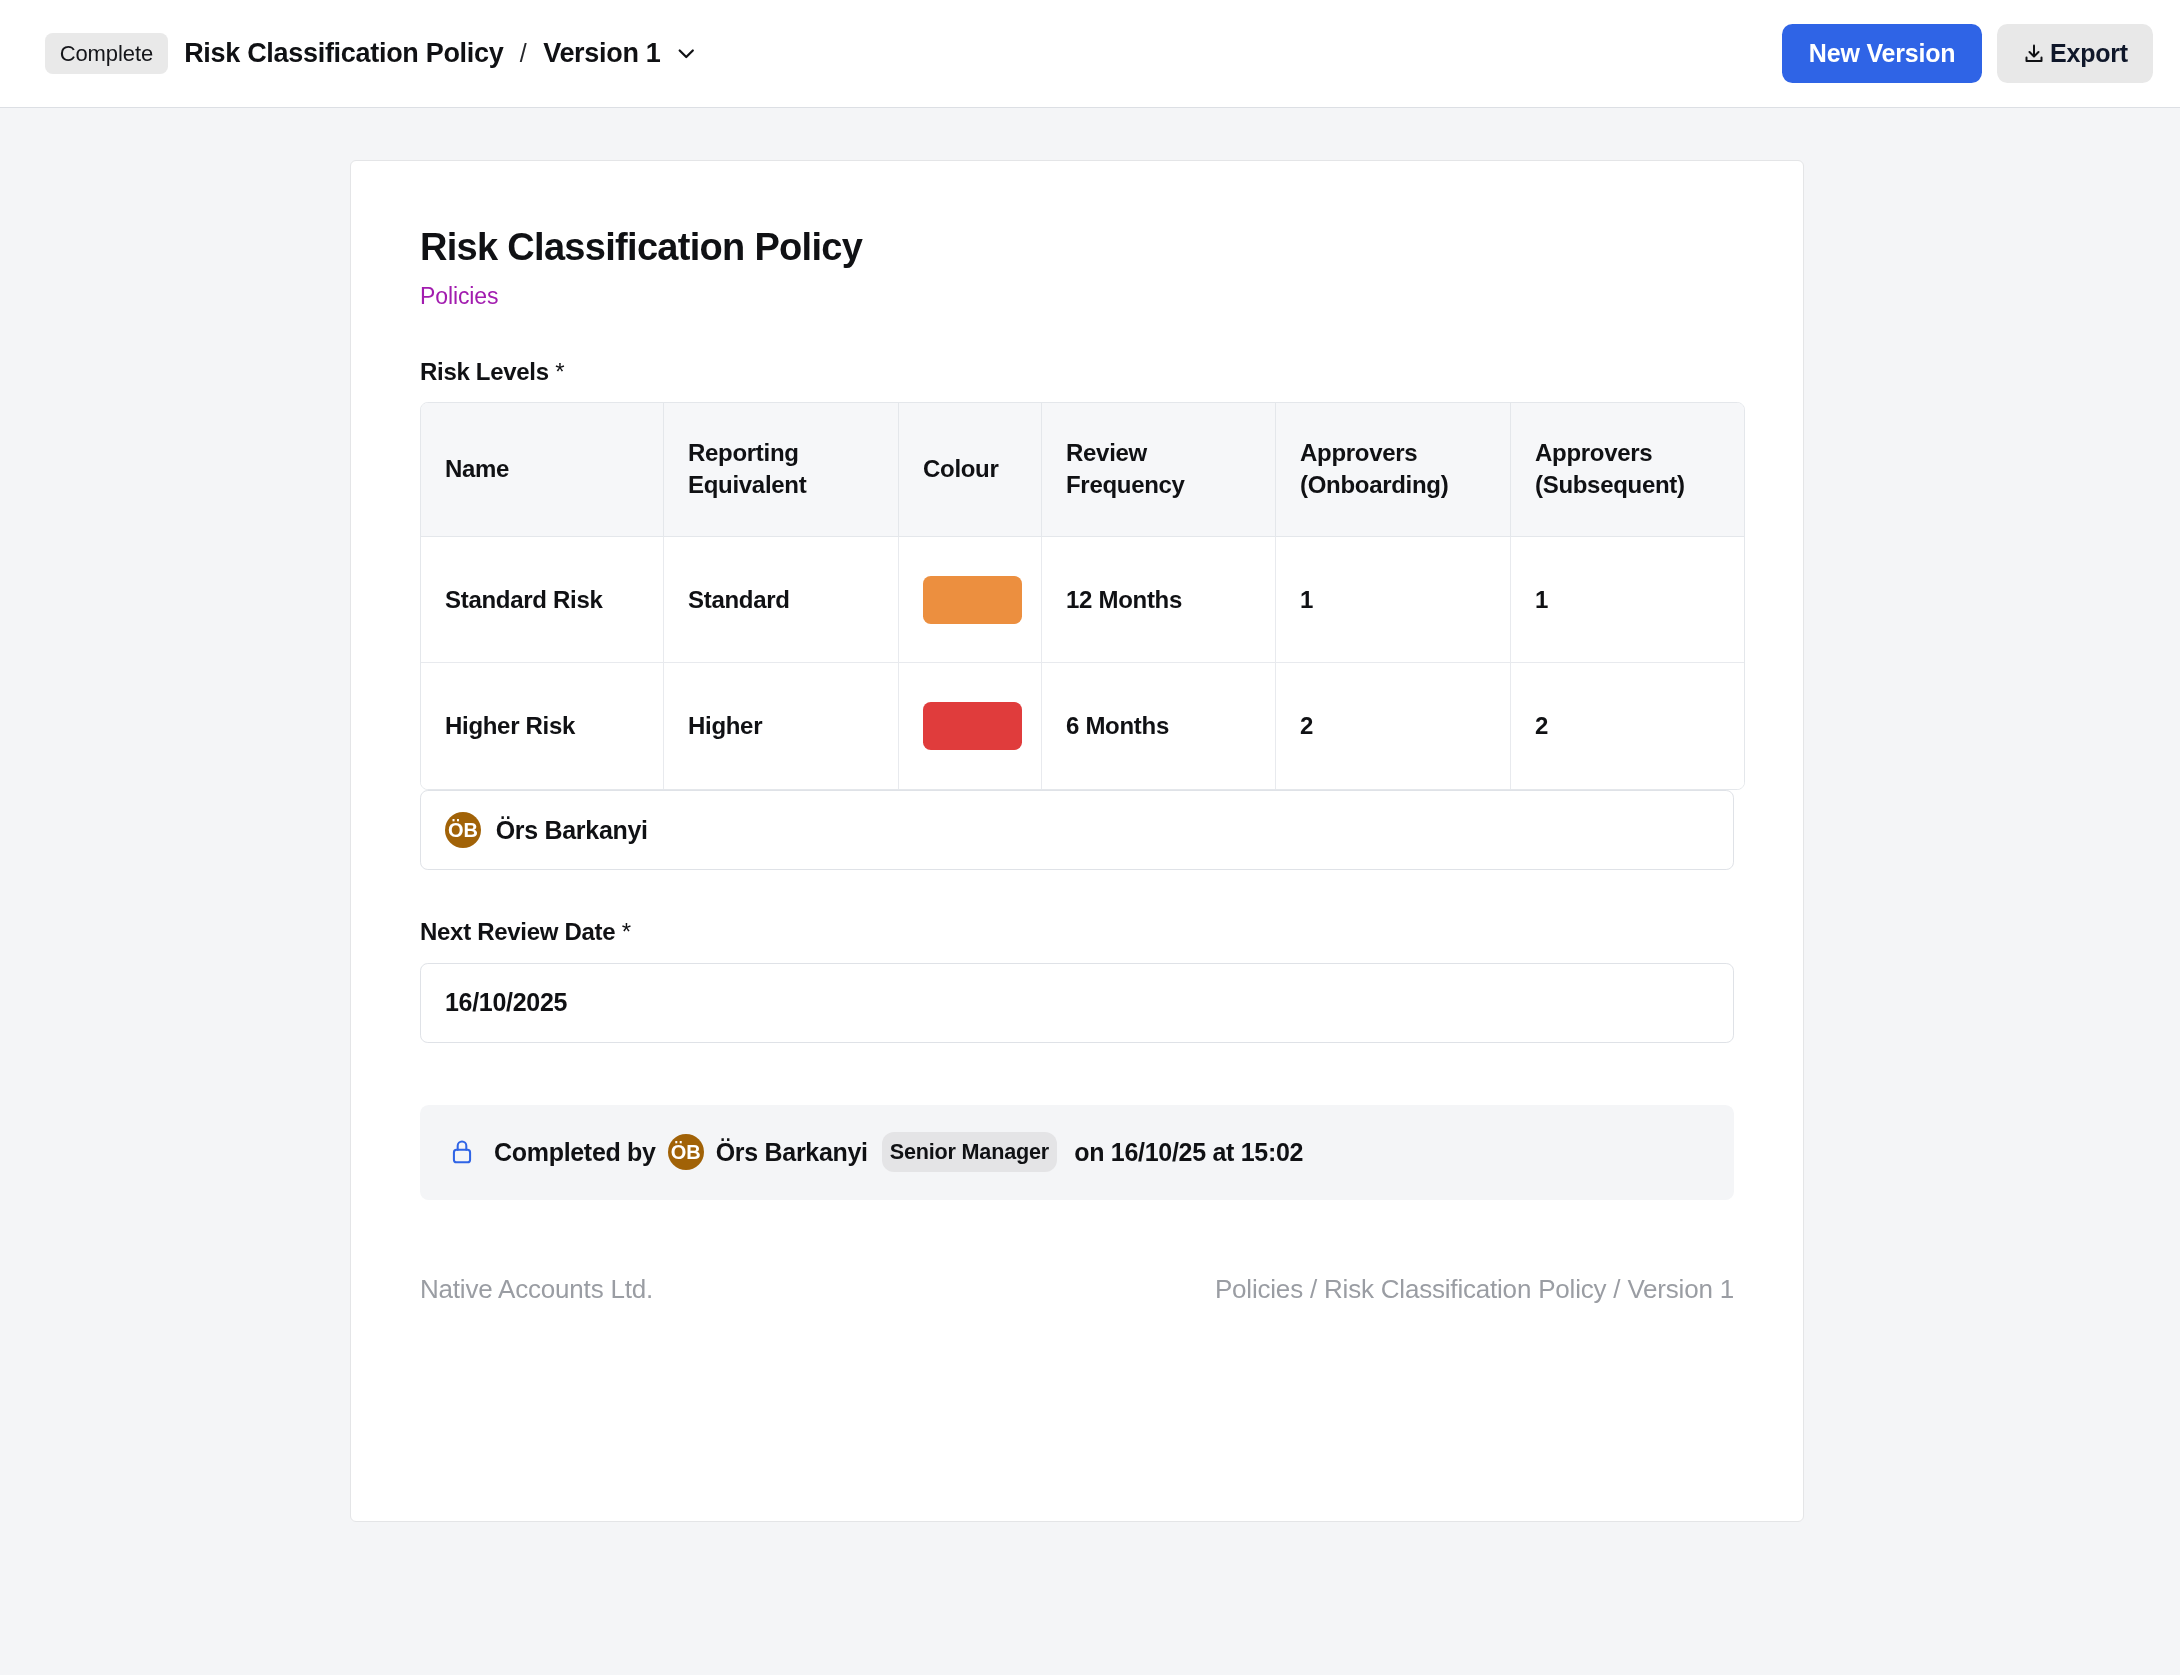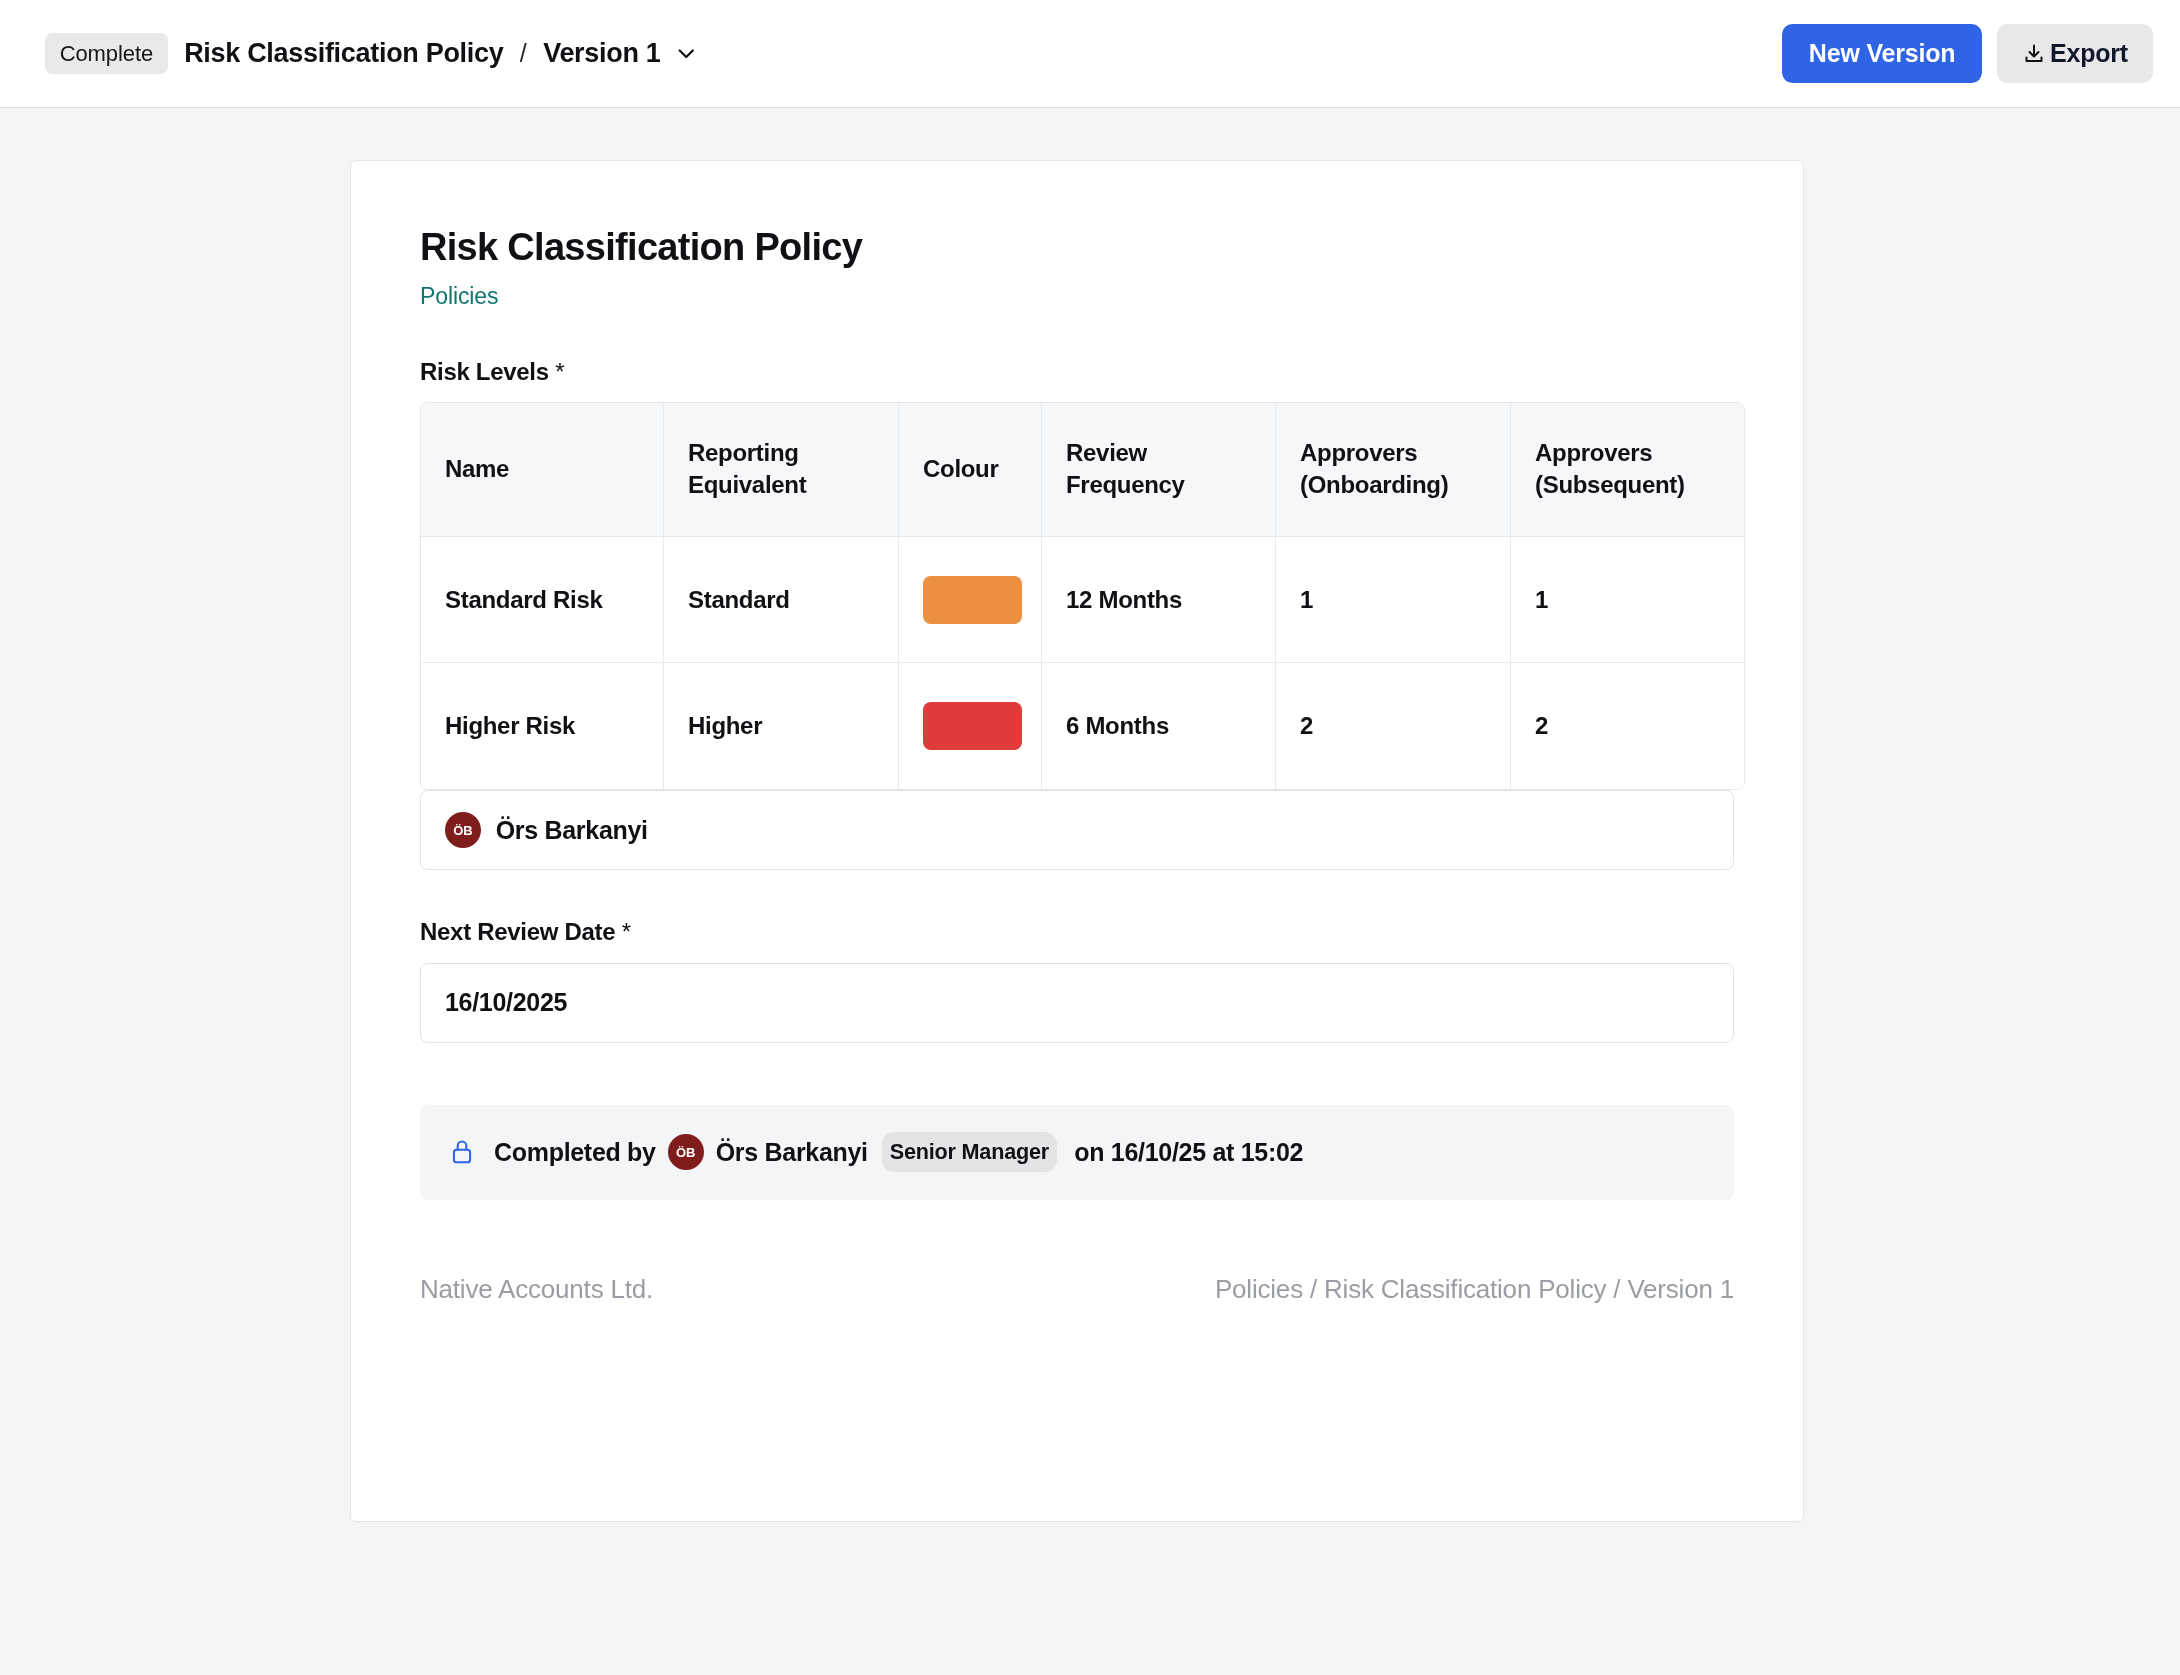--- a/index.html
+++ b/index.html
@@ -125,21 +125,21 @@
   .doc-title {
     font-size: 38px;
     font-weight: 700;
     color: #101114;
     letter-spacing: -0.7px;
     line-height: 1.1;
   }
 
   .doc-subtitle {
     font-size: 23px;
-    color: #0f766e;
+    color: #a21caf;
     font-weight: 400;
     margin-top: 14px;
     letter-spacing: -0.1px;
   }
 
   .field-label {
     font-size: 24px;
     font-weight: 700;
     color: #101114;
     letter-spacing: -0.3px;
@@ -221,23 +221,23 @@
     font-weight: 700;
     color: #101114;
     letter-spacing: -0.3px;
     cursor: text;
   }
 
   .avatar {
     width: 36px;
     height: 36px;
     border-radius: 50%;
-    background: #7f1d1d;
+    background: #a16207;
     color: #ffffff;
-    font-size: 13px;
+    font-size: 20px;
     font-weight: 700;
     display: inline-flex;
     align-items: center;
     justify-content: center;
     flex: 0 0 auto;
     letter-spacing: 0;
   }
 
   
   .completed-banner {

